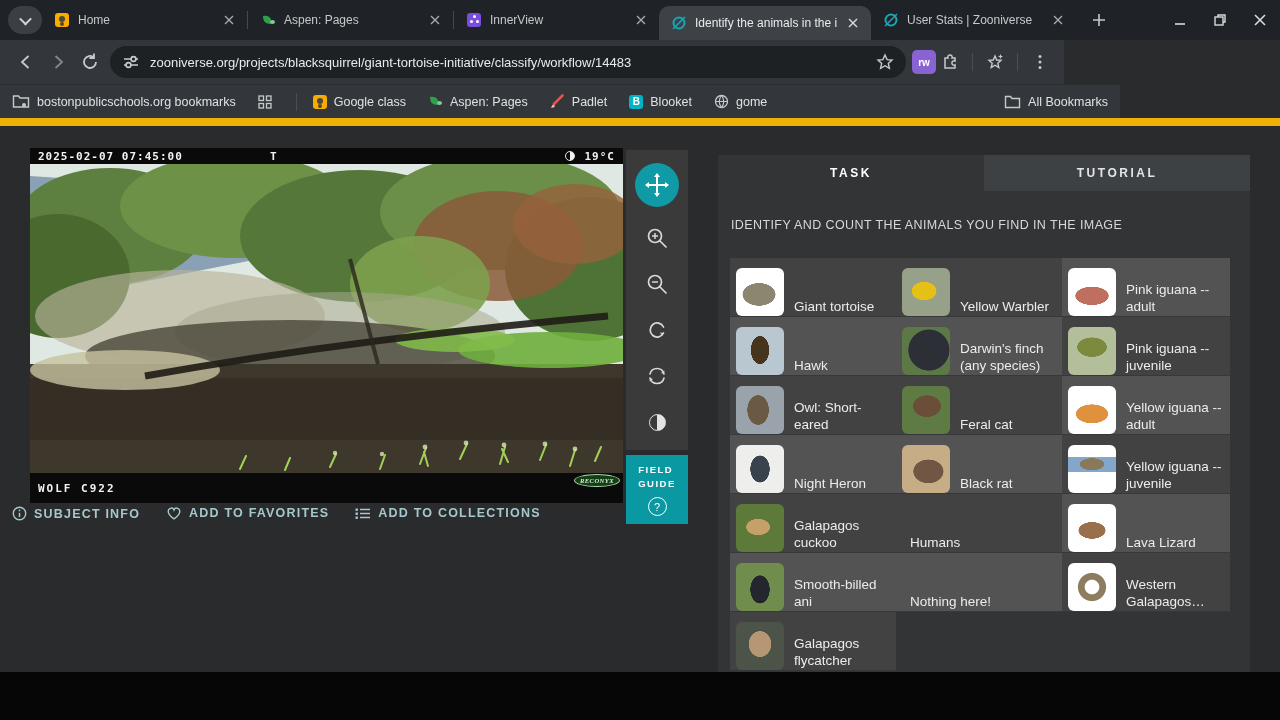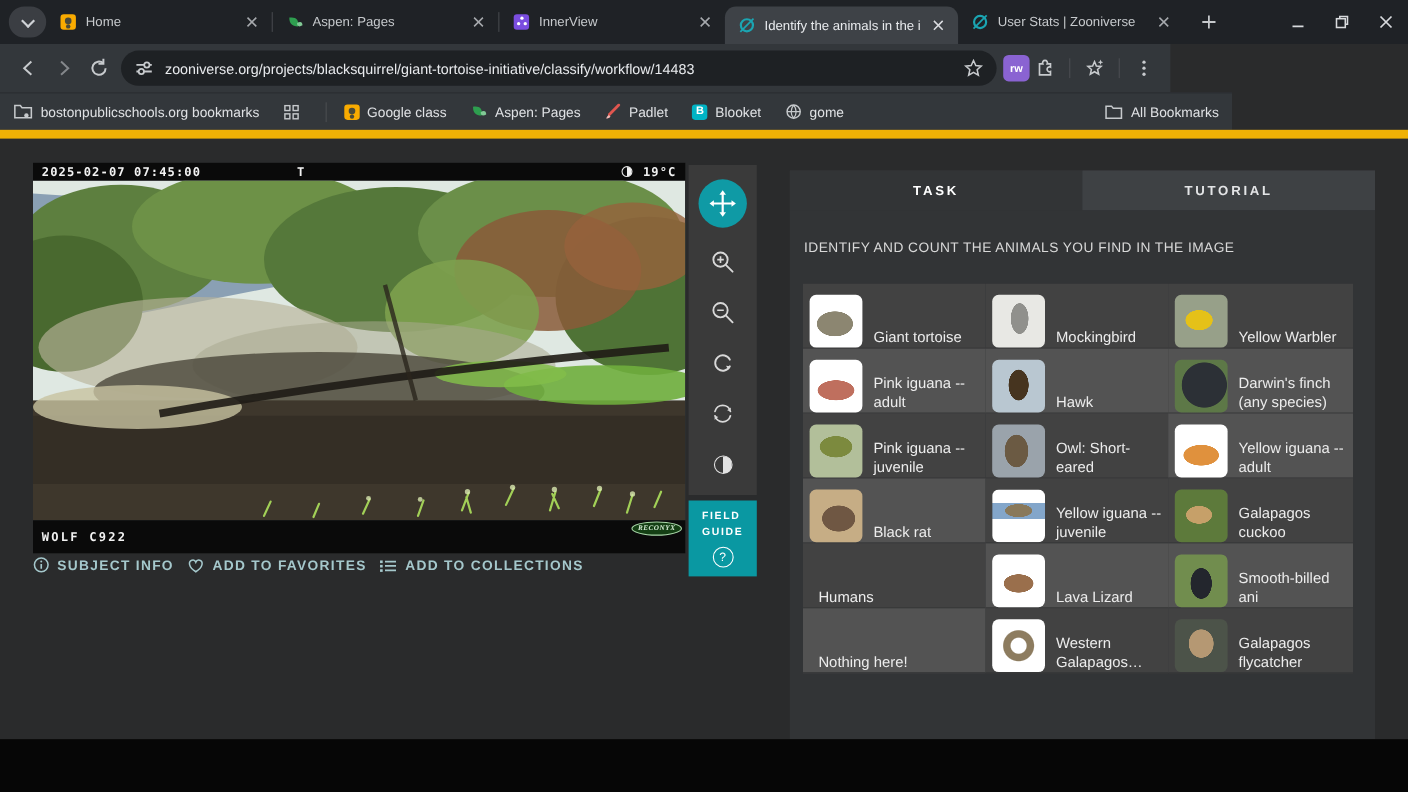--- a/index.html
+++ b/index.html
@@ -47,21 +47,21 @@
   .osd { position:absolute; left:30px; width:593px; background:#0a0a0a; color:#f2f2f2; font-family:"DejaVu Sans Mono", monospace; font-size:11px; font-weight:bold; letter-spacing:1px; display:flex; align-items:center; }
   .osd-top { top:148px; height:16px; padding:0 8px; }
   .osd-bot { top:473px; height:30px; padding:0 8px; }
   .osd .flag { position:absolute; left:240px; }
   .osd .rgt { position:absolute; right:8px; display:flex; align-items:center; gap:10px; }
   .moon { width:10px; height:10px; border-radius:50%; border:1px solid #e8e8e8; background:linear-gradient(90deg,#0a0a0a 0 48%,#f2f2f2 48%); }
   .photo { position:absolute; left:30px; top:164px; width:593px; height:309px; overflow:hidden; }
   .reconyx { position:absolute; right:3px; top:1px; width:46px; height:13px; border:1px solid #a8d6a8; border-radius:50%; background:#143f14; color:#d6ecd6; font-size:6.5px; font-weight:bold; font-style:italic; letter-spacing:.5px; display:flex; align-items:center; justify-content:center; font-family:"Liberation Serif", serif; }
 
   
-  .slinks { position:absolute; left:30px; top:506px; display:flex; align-items:flex-end; gap:12px; }
+  .slinks { position:absolute; left:12px; top:506px; display:flex; align-items:flex-start; gap:26px; }
   .slink { display:flex; align-items:center; gap:7px; color:#a5c8cc; font-size:12.5px; font-weight:bold; letter-spacing:1.2px; }
 
   
   .toolcol { position:absolute; left:626px; top:150px; width:62px; height:300px; background:#3a3a3a; display:flex; flex-direction:column; align-items:center; padding-top:13px; }
   .movebtn { width:44px; height:44px; border-radius:50%; background:#0f9aa5; display:flex; align-items:center; justify-content:center; flex:none; }
   .tool { width:30px; height:30px; margin-top:16px; display:flex; align-items:center; justify-content:center; flex:none; }
   .invert { width:17px; height:17px; border-radius:50%; border:1.6px solid #e2e2e2; background:linear-gradient(90deg,transparent 0 48%,#e2e2e2 48%); }
   .fieldguide { position:absolute; left:626px; top:455px; width:62px; height:69px; background:#0a98a2; color:#fff; display:flex; flex-direction:column; align-items:center; justify-content:center; gap:2px; }
   .fieldguide .fgl { font-size:9.5px; font-weight:bold; letter-spacing:1.5px; white-space:pre-line; text-align:left; line-height:1.5; }
   .qmark { width:19px; height:19px; margin-top:4px; border-radius:50%; border:1.4px solid #fff; font-size:11px; display:flex; align-items:center; justify-content:center; }
@@ -446,24 +446,20 @@
     </div>
     <div class="instruction">IDENTIFY AND COUNT THE ANIMALS YOU FIND IN THE IMAGE</div>
 
     <div class="choices">
 
       <div class="cell dark">
           <div class="thumb" style="background:radial-gradient(ellipse 58% 40% at 48% 55%,#8c8671 0 58%,#ffffff 60%)"></div>
           <div class="clabel">Giant tortoise</div>
         </div>
       <div class="cell dark">
-          <div class="thumb" style="background:radial-gradient(ellipse 30% 52% at 52% 45%,#90908c 0 55%,#e8e8e4 57%)"></div>
-          <div class="clabel">Mockingbird</div>
-        </div>
-      <div class="cell dark">
           <div class="thumb" style="background:radial-gradient(ellipse 46% 34% at 46% 48%,#e5c118 0 55%,#97a089 57%)"></div>
           <div class="clabel">Yellow Warbler</div>
         </div>
 
       <div class="cell lite">
           <div class="thumb" style="background:radial-gradient(ellipse 62% 34% at 50% 58%,#bf6f5e 0 55%,#ffffff 57%)"></div>
           <div class="clabel">Pink iguana -- adult</div>
         </div>
       <div class="cell lite">
           <div class="thumb" style="background:radial-gradient(ellipse 34% 52% at 50% 48%,#46341f 0 55%,#b9c7d1 57%)"></div>
@@ -475,26 +471,34 @@
         </div>
 
       <div class="cell dark">
           <div class="thumb" style="background:radial-gradient(ellipse 55% 36% at 50% 42%,#7c8a3e 0 55%,#b2bf9a 57%)"></div>
           <div class="clabel">Pink iguana -- juvenile</div>
         </div>
       <div class="cell dark">
           <div class="thumb" style="background:radial-gradient(ellipse 40% 55% at 46% 50%,#6b5a43 0 55%,#9aa3ab 57%)"></div>
           <div class="clabel">Owl: Short-eared</div>
         </div>
+      <div class="cell dark">
+          <div class="thumb" style="background:radial-gradient(ellipse 52% 40% at 52% 42%,#6a4e38 0 55%,#5d7b43 57%)"></div>
+          <div class="clabel">Feral cat</div>
+        </div>
 
       <div class="cell lite">
           <div class="thumb" style="background:radial-gradient(ellipse 60% 35% at 50% 58%,#e0913d 0 55%,#ffffff 57%)"></div>
           <div class="clabel">Yellow iguana -- adult</div>
         </div>
       <div class="cell lite">
+          <div class="thumb" style="background:radial-gradient(ellipse 36% 50% at 50% 50%,#39434e 0 55%,#eeeeec 57%)"></div>
+          <div class="clabel">Night Heron</div>
+        </div>
+      <div class="cell lite">
           <div class="thumb" style="background:radial-gradient(ellipse 56% 44% at 55% 55%,#6f5743 0 55%,#c6ad85 57%)"></div>
           <div class="clabel">Black rat</div>
         </div>
 
       <div class="cell dark">
           <div class="thumb" style="background:radial-gradient(ellipse 46% 22% at 50% 40%,#89795b 0 55%,transparent 57%),linear-gradient(180deg,#ffffff 0 26%,#83a6ca 26% 56%,#ffffff 56%)"></div>
           <div class="clabel">Yellow iguana -- juvenile</div>
         </div>
       <div class="cell dark">
           <div class="thumb" style="background:radial-gradient(ellipse 44% 30% at 46% 48%,#c6a069 0 55%,#5d7a3b 57%)"></div>

